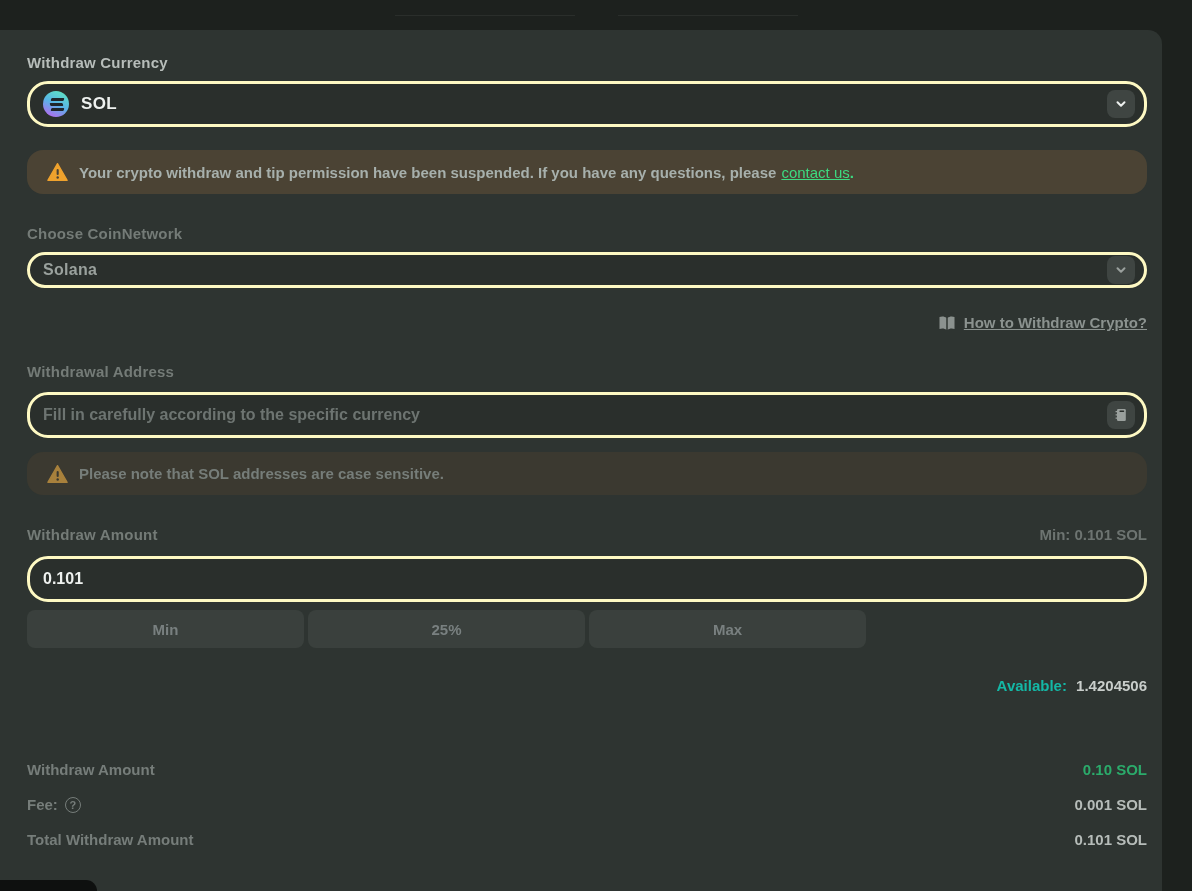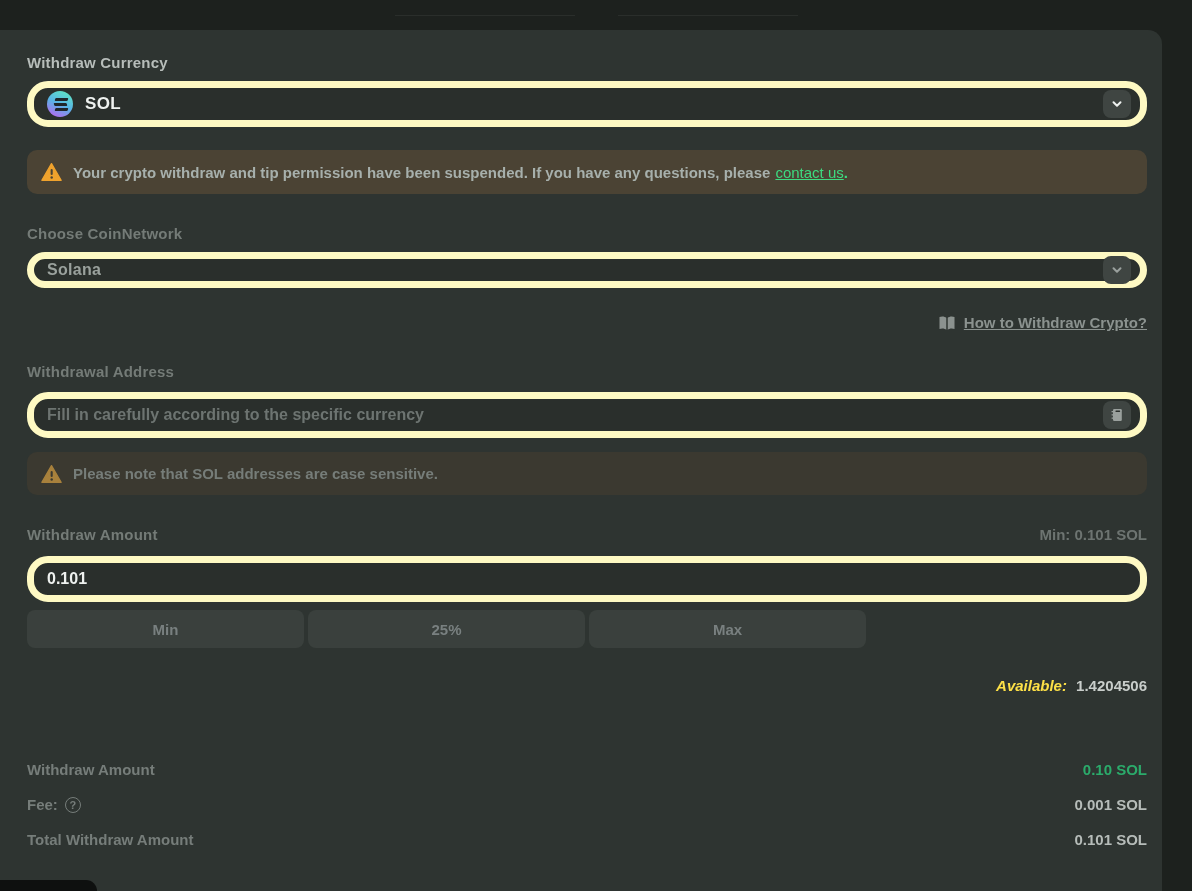--- a/index.html
+++ b/index.html
@@ -30,21 +30,21 @@
   }
   .content { padding: 24px 15px 0 27px; }
 
   .field-label { font-size: 15px; font-weight: 700; color: #747b77; letter-spacing: .2px; }
   .field-label.bright { color: #b7bdba; }
 
   .select-box, .text-input-wrap {
     margin-top: 10px;
     height: 46px;
     background: #2a2f2c;
-    border: 7px solid #fef9c3;
+    border: 3px solid #fef9c3;
     border-radius: 21px;
     display: flex; align-items: center;
     padding: 0 9px 0 13px;
     cursor: pointer;
   }
   .select-box .grow { flex: 1; }
 
   .sol-icon {
     width: 26px; height: 26px; border-radius: 50%;
     background: linear-gradient(205deg, #5fe7c0 5%, #58b4e6 50%, #bb64f0 95%);
@@ -59,22 +59,22 @@
   .select-value { color: #eef1ef; font-size: 17px; font-weight: 700; letter-spacing: .3px; }
   .select-value.dim { color: #9aa19d; font-size: 16px; }
 
   .chev-btn, .icon-btn {
     width: 28px; height: 28px; border: none; border-radius: 8px;
     background: #3f4542; display: flex; align-items: center; justify-content: center;
     cursor: pointer; flex: 0 0 auto;
   }
 
   .banner {
-    margin-top: 23px; height: 44px; border-radius: 10px;
-    display: flex; align-items: center; padding: 0 14px;
+    margin-top: 23px; height: 44px; border-radius: 16px;
+    display: flex; align-items: center; padding: 0 20px;
     font-size: 15px; font-weight: 600;
   }
   .banner.strong { background: #4b4334; color: #a7b0ac; }
   .banner.muted  { background: #3b3930; color: #767d79; margin-top: 14px; height: 43px; }
   .banner .warn-svg { margin-right: 11px; flex: 0 0 auto; }
   .banner a.green-link { color: #3dda80; font-weight: 400; text-decoration: underline; margin-left: 5px; }
   .banner .after-link { color: #3dda80; font-weight: 700; }
 
   .network-label { margin-top: 31px; }
   .select-box.network { height: 36px; }
@@ -101,21 +101,21 @@
   .amount-input-wrap { margin-top: 13px; }
 
   .quick-row { margin-top: 8px; display: grid; grid-template-columns: repeat(4, 1fr); gap: 4px; }
   .quick-btn {
     height: 38px; border: none; border-radius: 8px; background: #3a403d;
     color: #798080; font-size: 15px; font-weight: 700; cursor: pointer;
     font-family: "Liberation Sans", sans-serif;
   }
 
   .available-row { margin-top: 29px; text-align: right; font-size: 15px; font-weight: 700; }
-  .available-row .lbl { color: #fde047; font-style: italic; }
+  .available-row .lbl { color: #14b8a6; }
   .available-row .val { color: #c9cecb; margin-left: 5px; }
 
   .summary { margin-top: 58px; }
   .summary-row { height: 35px; display: flex; align-items: center; justify-content: space-between; }
   .summary-row .s-label { color: #767d7a; font-size: 15px; font-weight: 700; display: flex; align-items: center; gap: 7px; }
   .summary-row .s-value { font-size: 15px; font-weight: 700; color: #b6bcb9; }
   .summary-row .s-value.green { color: #2bab6b; }
   .help-circle {
     width: 16px; height: 16px; border: 1.5px solid #767d7a; border-radius: 50%;
     display: inline-flex; align-items: center; justify-content: center;

